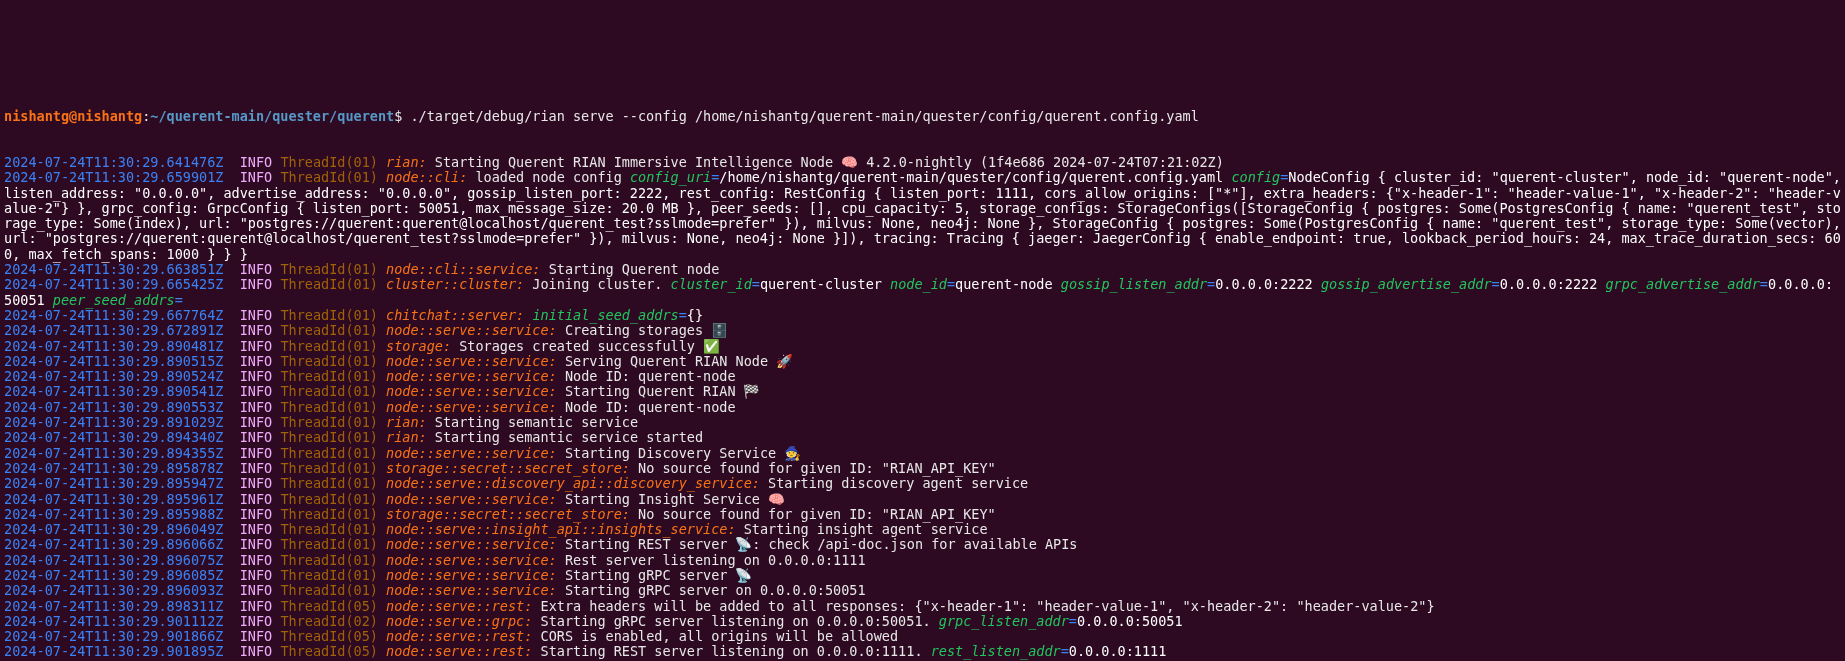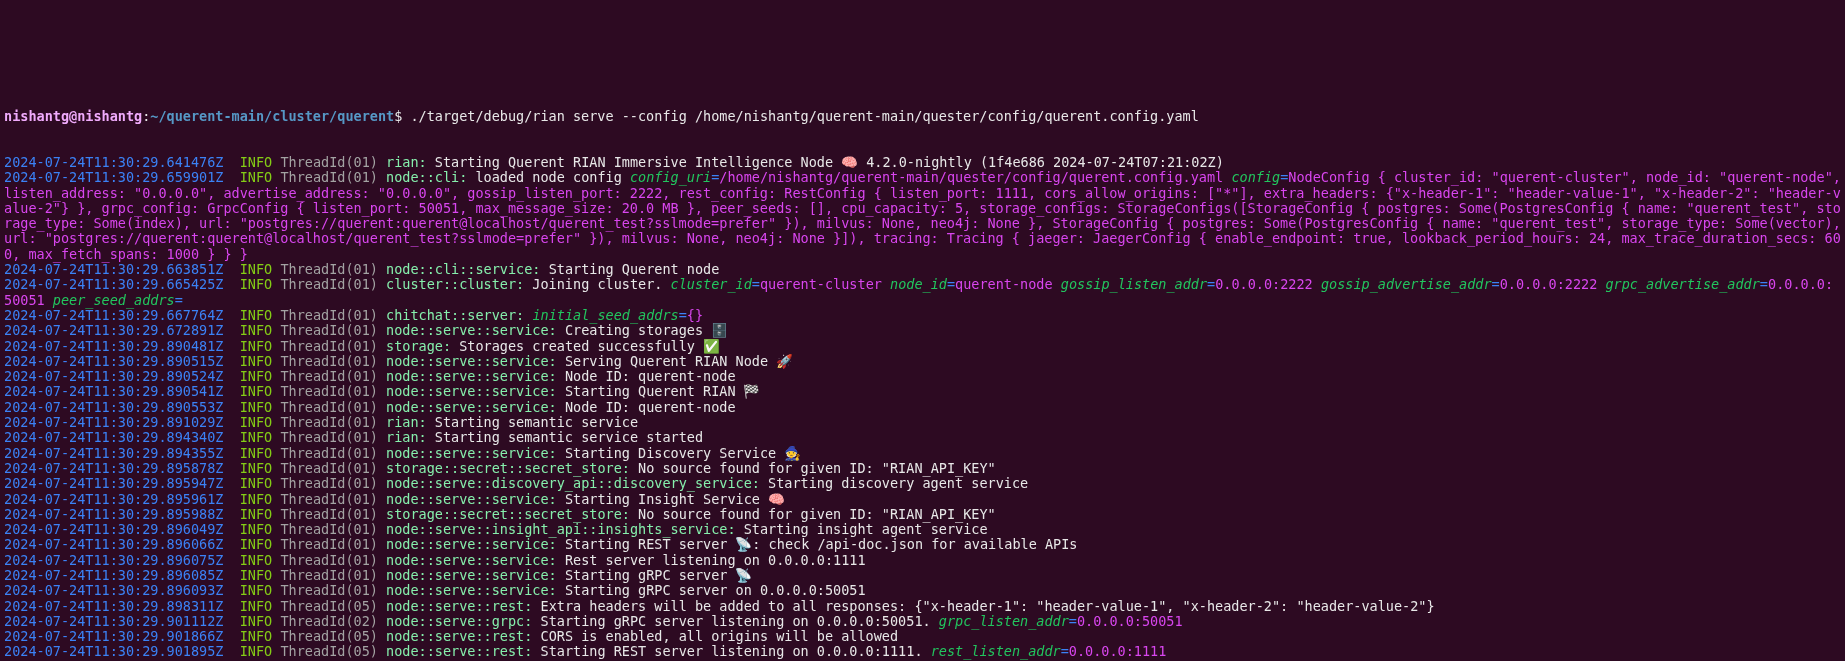--- a/index.html
+++ b/index.html
@@ -11,35 +11,35 @@
     font-size: 13.5px;
     line-height: 15.3px;
     white-space: pre;
   }
   .term {
     padding: 2px 4px;
     width: 1837px;
     overflow: hidden;
   }
   .row { white-space: pre-wrap; word-break: break-all; }
-  .user   { color: #f0abfc; font-weight: bold; }
+  .user   { color: #f97316; font-weight: bold; }
   .path   { color: #5698c6; font-weight: bold; }
   .white  { color: #e8e8e8; }
   .ts     { color: #3b82f6; }
-  .info   { color: #84cc16; }
-  .thread { color: #a3a3a3; }
-  .mod    { color: #86efac; }
+  .info   { color: #f0abfc; }
+  .thread { color: #a16207; }
+  .mod    { color: #f97316; font-style: italic; }
   .key    { color: #22c55e; font-style: italic; }
-  .val    { color: #d946ef; }
+  .val    { color: #ffffff; }
 </style>
 </head>
 <body>
 
 
 
 <div class="term">
-  <div class="row"><span class="user">nishantg@nishantg</span><span class="white">:</span><span class="path">~/querent-main/cluster/querent</span><span class="white">$ </span><span class="white">./target/debug/rian serve --config /home/nishantg/querent-main/quester/config/querent.config.yaml</span></div>
+  <div class="row"><span class="user">nishantg@nishantg</span><span class="white">:</span><span class="path">~/querent-main/quester/querent</span><span class="white">$ </span><span class="white">./target/debug/rian serve --config /home/nishantg/querent-main/quester/config/querent.config.yaml</span></div>
   <div id="log-output"><div class="row"><span class="ts">2024-07-24T11:30:29.641476Z</span>  <span class="info">INFO</span> <span class="thread">ThreadId(01)</span> <span class="mod">rian:</span><span class="white"> Starting Querent RIAN Immersive Intelligence Node 🧠 4.2.0-nightly (1f4e686 2024-07-24T07:21:02Z)</span></div><div class="row"><span class="ts">2024-07-24T11:30:29.659901Z</span>  <span class="info">INFO</span> <span class="thread">ThreadId(01)</span> <span class="mod">node::cli:</span><span class="white"> loaded node config </span><span class="key">config_uri</span><span class="ts">=</span><span class="val">/home/nishantg/querent-main/quester/config/querent.config.yaml</span> <span class="key">config</span><span class="ts">=</span><span class="val">NodeConfig { cluster_id: "querent-cluster", node_id: "querent-node", listen_address: "0.0.0.0", advertise_address: "0.0.0.0", gossip_listen_port: 2222, rest_config: RestConfig { listen_port: 1111, cors_allow_origins: ["*"], extra_headers: {"x-header-1": "header-value-1", "x-header-2": "header-value-2"} }, grpc_config: GrpcConfig { listen_port: 50051, max_message_size: 20.0 MB }, peer_seeds: [], cpu_capacity: 5, storage_configs: StorageConfigs([StorageConfig { postgres: Some(PostgresConfig { name: "querent_test", storage_type: Some(index), url: "postgres://querent:querent@localhost/querent_test?sslmode=prefer" }), milvus: None, neo4j: None }, StorageConfig { postgres: Some(PostgresConfig { name: "querent_test", storage_type: Some(vector), url: "postgres://querent:querent@localhost/querent_test?sslmode=prefer" }), milvus: None, neo4j: None }]), tracing: Tracing { jaeger: JaegerConfig { enable_endpoint: true, lookback_period_hours: 24, max_trace_duration_secs: 600, max_fetch_spans: 1000 } } }</span></div><div class="row"><span class="ts">2024-07-24T11:30:29.663851Z</span>  <span class="info">INFO</span> <span class="thread">ThreadId(01)</span> <span class="mod">node::cli::service:</span><span class="white"> Starting Querent node</span></div><div class="row"><span class="ts">2024-07-24T11:30:29.665425Z</span>  <span class="info">INFO</span> <span class="thread">ThreadId(01)</span> <span class="mod">cluster::cluster:</span><span class="white"> Joining cluster. </span><span class="key">cluster_id</span><span class="ts">=</span><span class="val">querent-cluster</span> <span class="key">node_id</span><span class="ts">=</span><span class="val">querent-node</span> <span class="key">gossip_listen_addr</span><span class="ts">=</span><span class="val">0.0.0.0:2222</span> <span class="key">gossip_advertise_addr</span><span class="ts">=</span><span class="val">0.0.0.0:2222</span> <span class="key">grpc_advertise_addr</span><span class="ts">=</span><span class="val">0.0.0.0:50051</span> <span class="key">peer_seed_addrs</span><span class="ts">=</span><span class="val"></span></div><div class="row"><span class="ts">2024-07-24T11:30:29.667764Z</span>  <span class="info">INFO</span> <span class="thread">ThreadId(01)</span> <span class="mod">chitchat::server:</span><span class="white"> </span><span class="key">initial_seed_addrs</span><span class="ts">=</span><span class="val">{}</span></div><div class="row"><span class="ts">2024-07-24T11:30:29.672891Z</span>  <span class="info">INFO</span> <span class="thread">ThreadId(01)</span> <span class="mod">node::serve::service:</span><span class="white"> Creating storages 🗄️</span></div><div class="row"><span class="ts">2024-07-24T11:30:29.890481Z</span>  <span class="info">INFO</span> <span class="thread">ThreadId(01)</span> <span class="mod">storage:</span><span class="white"> Storages created successfully ✅</span></div><div class="row"><span class="ts">2024-07-24T11:30:29.890515Z</span>  <span class="info">INFO</span> <span class="thread">ThreadId(01)</span> <span class="mod">node::serve::service:</span><span class="white"> Serving Querent RIAN Node 🚀</span></div><div class="row"><span class="ts">2024-07-24T11:30:29.890524Z</span>  <span class="info">INFO</span> <span class="thread">ThreadId(01)</span> <span class="mod">node::serve::service:</span><span class="white"> Node ID: querent-node</span></div><div class="row"><span class="ts">2024-07-24T11:30:29.890541Z</span>  <span class="info">INFO</span> <span class="thread">ThreadId(01)</span> <span class="mod">node::serve::service:</span><span class="white"> Starting Querent RIAN 🏁</span></div><div class="row"><span class="ts">2024-07-24T11:30:29.890553Z</span>  <span class="info">INFO</span> <span class="thread">ThreadId(01)</span> <span class="mod">node::serve::service:</span><span class="white"> Node ID: querent-node</span></div><div class="row"><span class="ts">2024-07-24T11:30:29.891029Z</span>  <span class="info">INFO</span> <span class="thread">ThreadId(01)</span> <span class="mod">rian:</span><span class="white"> Starting semantic service</span></div><div class="row"><span class="ts">2024-07-24T11:30:29.894340Z</span>  <span class="info">INFO</span> <span class="thread">ThreadId(01)</span> <span class="mod">rian:</span><span class="white"> Starting semantic service started</span></div><div class="row"><span class="ts">2024-07-24T11:30:29.894355Z</span>  <span class="info">INFO</span> <span class="thread">ThreadId(01)</span> <span class="mod">node::serve::service:</span><span class="white"> Starting Discovery Service 🧙</span></div><div class="row"><span class="ts">2024-07-24T11:30:29.895878Z</span>  <span class="info">INFO</span> <span class="thread">ThreadId(01)</span> <span class="mod">storage::secret::secret_store:</span><span class="white"> No source found for given ID: "RIAN_API_KEY"</span></div><div class="row"><span class="ts">2024-07-24T11:30:29.895947Z</span>  <span class="info">INFO</span> <span class="thread">ThreadId(01)</span> <span class="mod">node::serve::discovery_api::discovery_service:</span><span class="white"> Starting discovery agent service</span></div><div class="row"><span class="ts">2024-07-24T11:30:29.895961Z</span>  <span class="info">INFO</span> <span class="thread">ThreadId(01)</span> <span class="mod">node::serve::service:</span><span class="white"> Starting Insight Service 🧠</span></div><div class="row"><span class="ts">2024-07-24T11:30:29.895988Z</span>  <span class="info">INFO</span> <span class="thread">ThreadId(01)</span> <span class="mod">storage::secret::secret_store:</span><span class="white"> No source found for given ID: "RIAN_API_KEY"</span></div><div class="row"><span class="ts">2024-07-24T11:30:29.896049Z</span>  <span class="info">INFO</span> <span class="thread">ThreadId(01)</span> <span class="mod">node::serve::insight_api::insights_service:</span><span class="white"> Starting insight agent service</span></div><div class="row"><span class="ts">2024-07-24T11:30:29.896066Z</span>  <span class="info">INFO</span> <span class="thread">ThreadId(01)</span> <span class="mod">node::serve::service:</span><span class="white"> Starting REST server 📡: check /api-doc.json for available APIs</span></div><div class="row"><span class="ts">2024-07-24T11:30:29.896075Z</span>  <span class="info">INFO</span> <span class="thread">ThreadId(01)</span> <span class="mod">node::serve::service:</span><span class="white"> Rest server listening on 0.0.0.0:1111</span></div><div class="row"><span class="ts">2024-07-24T11:30:29.896085Z</span>  <span class="info">INFO</span> <span class="thread">ThreadId(01)</span> <span class="mod">node::serve::service:</span><span class="white"> Starting gRPC server 📡</span></div><div class="row"><span class="ts">2024-07-24T11:30:29.896093Z</span>  <span class="info">INFO</span> <span class="thread">ThreadId(01)</span> <span class="mod">node::serve::service:</span><span class="white"> Starting gRPC server on 0.0.0.0:50051</span></div><div class="row"><span class="ts">2024-07-24T11:30:29.898311Z</span>  <span class="info">INFO</span> <span class="thread">ThreadId(05)</span> <span class="mod">node::serve::rest:</span><span class="white"> Extra headers will be added to all responses: {"x-header-1": "header-value-1", "x-header-2": "header-value-2"}</span></div><div class="row"><span class="ts">2024-07-24T11:30:29.901112Z</span>  <span class="info">INFO</span> <span class="thread">ThreadId(02)</span> <span class="mod">node::serve::grpc:</span><span class="white"> Starting gRPC server listening on 0.0.0.0:50051. </span><span class="key">grpc_listen_addr</span><span class="ts">=</span><span class="val">0.0.0.0:50051</span></div><div class="row"><span class="ts">2024-07-24T11:30:29.901866Z</span>  <span class="info">INFO</span> <span class="thread">ThreadId(05)</span> <span class="mod">node::serve::rest:</span><span class="white"> CORS is enabled, all origins will be allowed</span></div><div class="row"><span class="ts">2024-07-24T11:30:29.901895Z</span>  <span class="info">INFO</span> <span class="thread">ThreadId(05)</span> <span class="mod">node::serve::rest:</span><span class="white"> Starting REST server listening on 0.0.0.0:1111. </span><span class="key">rest_listen_addr</span><span class="ts">=</span><span class="val">0.0.0.0:1111</span></div><div class="row"><span class="ts">2024-07-24T11:30:29.902460Z</span>  <span class="info">INFO</span> <span class="thread">ThreadId(02)</span> <span class="mod">node::serve:</span><span class="white"> gRPC server is ready</span></div></div>
   
 </div>
 
 
 
 
 </body></html>

